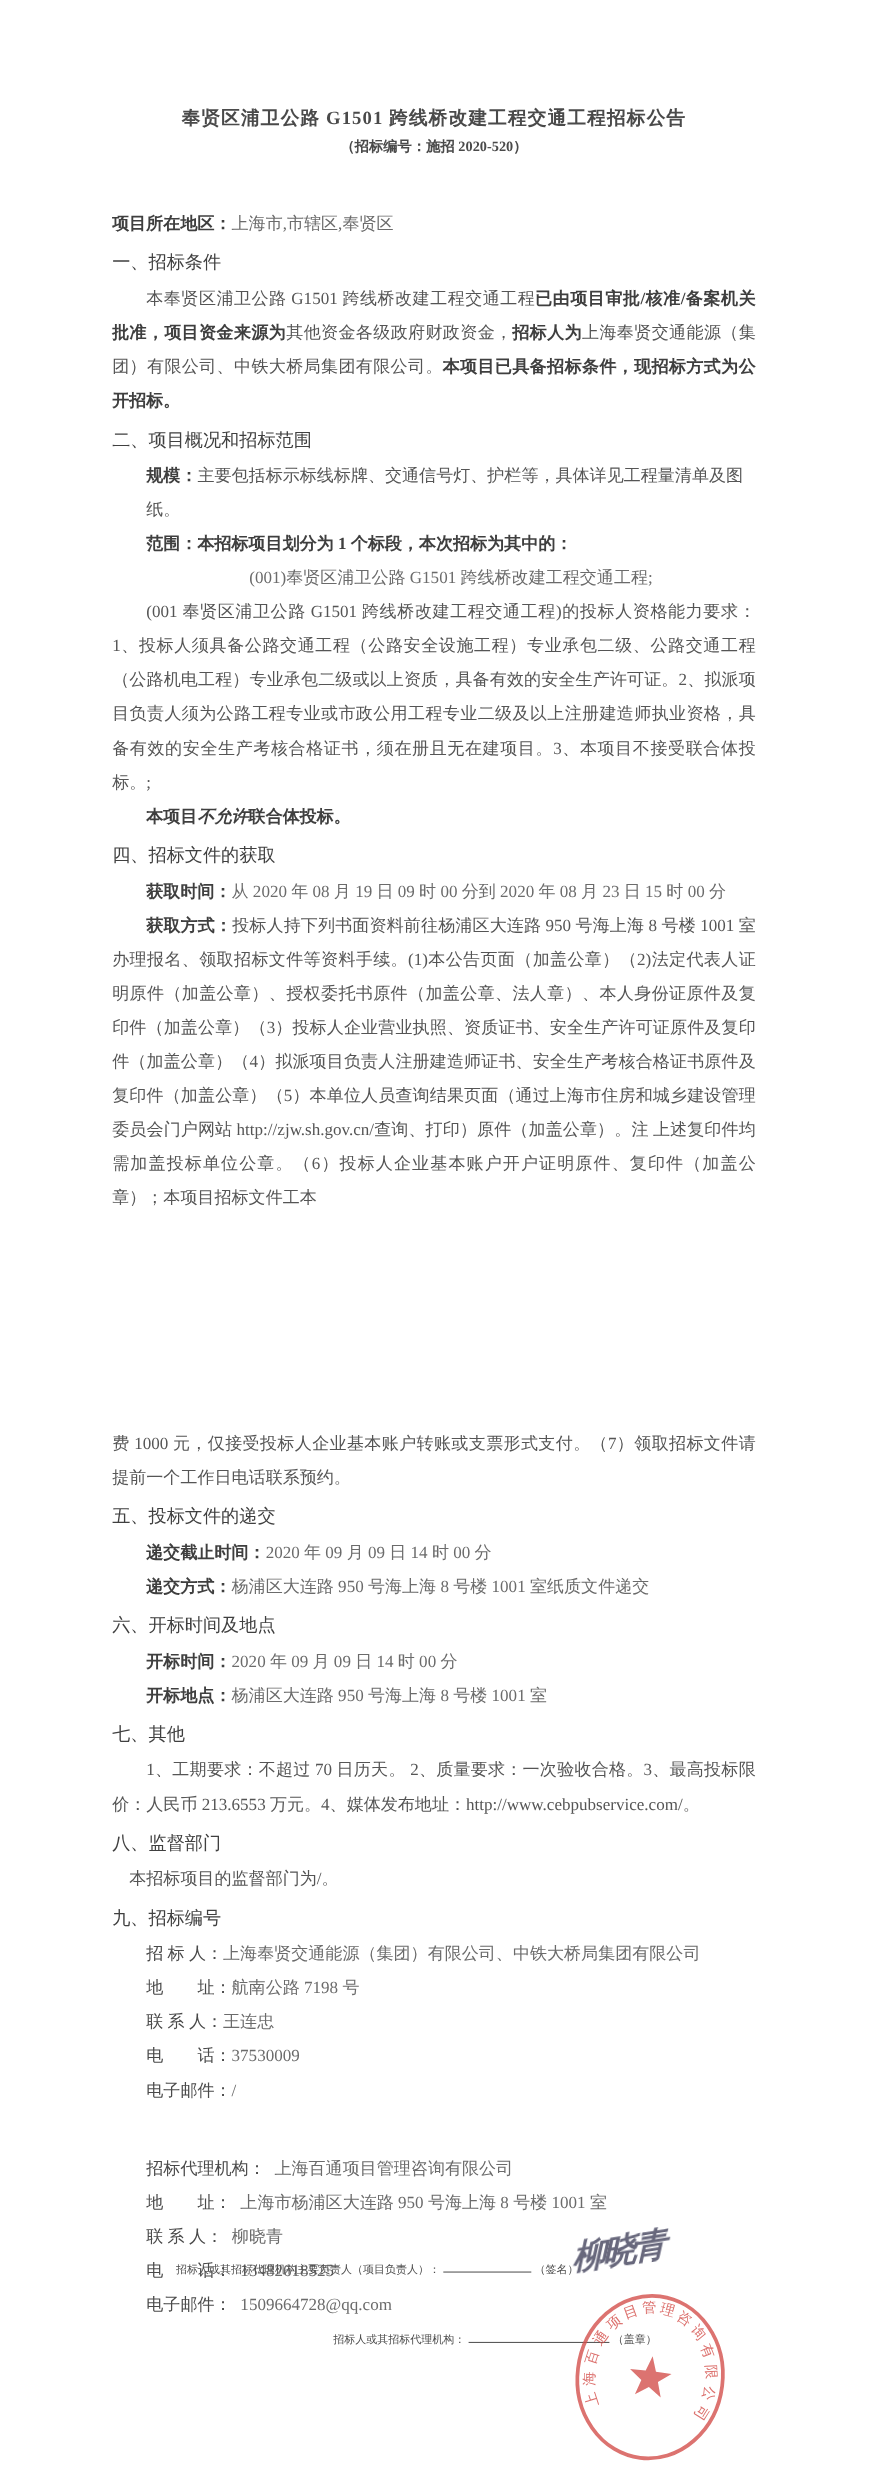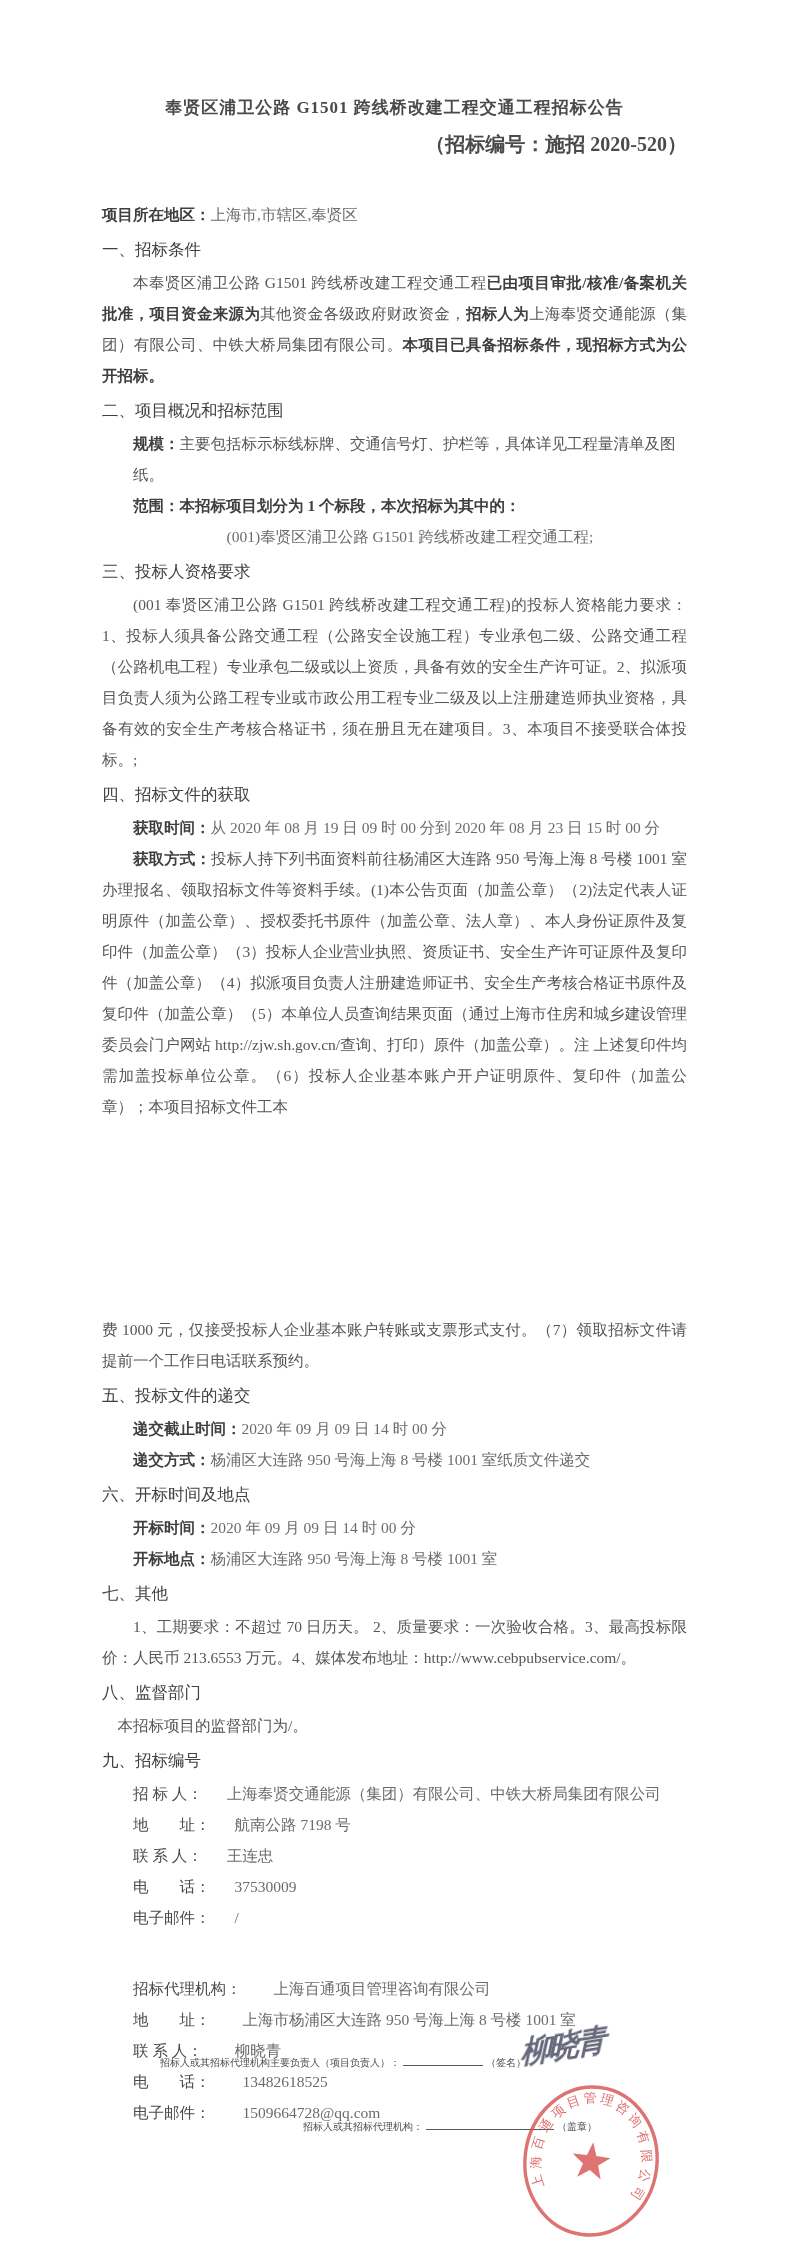--- a/index.html
+++ b/index.html
@@ -2,38 +2,38 @@
 <html><head>
 <meta charset="utf-8">
 <style>
   html,body{margin:0;padding:0;background:#ffffff;}
   body{width:793px;height:2244px;overflow:hidden;
        font-family:"Liberation Serif","DejaVu Serif",serif;}
   .doc{position:relative;width:771px;height:2244px;background:#fff;}
   .content{padding:0 84px 0 102px;color:#4e4e4e;font-size:15.5px;}
   .title{padding-top:96px;text-align:center;font-size:17px;font-weight:600;
          color:#4a4a4a;letter-spacing:1px;line-height:24px;}
-  .subtitle{margin-top:13px;text-align:right;font-size:20px;font-weight:600;
+  .subtitle{margin-top:2px;text-align:center;font-size:13px;font-weight:600;
             color:#4a4a4a;line-height:22px;}
   .loc-line{margin-top:44px;line-height:31px;color:#4a4a4a;}
   .loc-line .val{color:#6b6b6b;}
   .sec{font-size:16.5px;font-weight:400;color:#404040;line-height:28px;margin:6px 0 3px;}
   p.body{margin:0;line-height:31px;text-align:justify;color:#555;}
   p.indent{text-indent:2em;}
   .line{padding-left:2em;line-height:31px;color:#555;}
   .line-sm{padding-left:1em;line-height:31px;color:#555;}
   .lbl{font-weight:700;color:#3f3f3f;}
   .b{font-weight:700;color:#3f3f3f;}
   .val{color:#6b6b6b;text-align:center;}
   .it{font-style:italic;}
   .pagebreak{height:192px;}
   .blockgap{height:40px;}
   .crow{padding-left:2em;line-height:31px;}
   .crow .label{color:#4a4a4a;}
-  .crow .value{color:#6b6b6b;margin-left:24px;}
+  .crow .value{color:#6b6b6b;}
   .crow.sp .value{padding-left:8px;}
   .footer-line{position:absolute;color:#4a4a4a;font-size:10px;white-space:nowrap;}
   .fl1{left:160px;top:2050px;}
   .fl2{left:303px;top:2114px;}
   .uline{display:inline-block;border-bottom:1.2px solid #5a5a5a;height:15px;
          vertical-align:baseline;margin:0 3px;}
   .u1{width:80px;}
   .u2{width:128px;}
   .signature{position:absolute;left:520px;top:2026px;font-size:31px;font-weight:700;
              font-style:italic;color:#474760;opacity:.82;letter-spacing:-3px;
@@ -60,22 +60,24 @@
 
     <div class="sec">二、项目概况和招标范围</div>
     <div class="line">
       <span class="lbl">规模：</span><span>主要包括标示标线标牌、交通信号灯、护栏等，具体详见工程量清单及图纸。</span>
     </div>
     <div class="line">
       <span class="lbl">范围：</span><span class="b">本招标项目划分为 1 个标段，本次招标为其中的：</span>
     </div>
     <div class="line val">(001)奉贤区浦卫公路 G1501 跨线桥改建工程交通工程;</div>
 
-    <div class="sec">三、投标人资格要求</div>
     <p class="body indent">(001 奉贤区浦卫公路 G1501 跨线桥改建工程交通工程)的投标人资格能力要求：1、投标人须具备公路交通工程（公路安全设施工程）专业承包二级、公路交通工程（公路机电工程）专业承包二级或以上资质，具备有效的安全生产许可证。2、拟派项目负责人须为公路工程专业或市政公用工程专业二级及以上注册建造师执业资格，具备有效的安全生产考核合格证书，须在册且无在建项目。3、本项目不接受联合体投标。;</p>
+    <div class="line">
+      <span class="b">本项目</span><span class="b it">不允许</span><span class="b">联合体投标。</span>
+    </div>
 
     <div class="sec">四、招标文件的获取</div>
     <div class="line">
       <span class="lbl">获取时间：</span><span class="val">从 2020 年 08 月 19 日  09 时 00 分到 2020 年 08 月 23 日  15 时 00 分</span>
     </div>
     <p class="body indent">
       <span class="lbl">获取方式：</span><span>投标人持下列书面资料前往杨浦区大连路 950 号海上海 8 号楼 1001 室办理报名、领取招标文件等资料手续。(1)本公告页面（加盖公章）（2)法定代表人证明原件（加盖公章）、授权委托书原件（加盖公章、法人章）、本人身份证原件及复印件（加盖公章）（3）投标人企业营业执照、资质证书、安全生产许可证原件及复印件（加盖公章）（4）拟派项目负责人注册建造师证书、安全生产考核合格证书原件及复印件（加盖公章）（5）本单位人员查询结果页面（通过上海市住房和城乡建设管理委员会门户网站 http://zjw.sh.gov.cn/查询、打印）原件（加盖公章）。注 上述复印件均需加盖投标单位公章。（6）投标人企业基本账户开户证明原件、复印件（加盖公章）；本项目招标文件工本</span>
     </p>
 
     <div class="pagebreak"></div>

